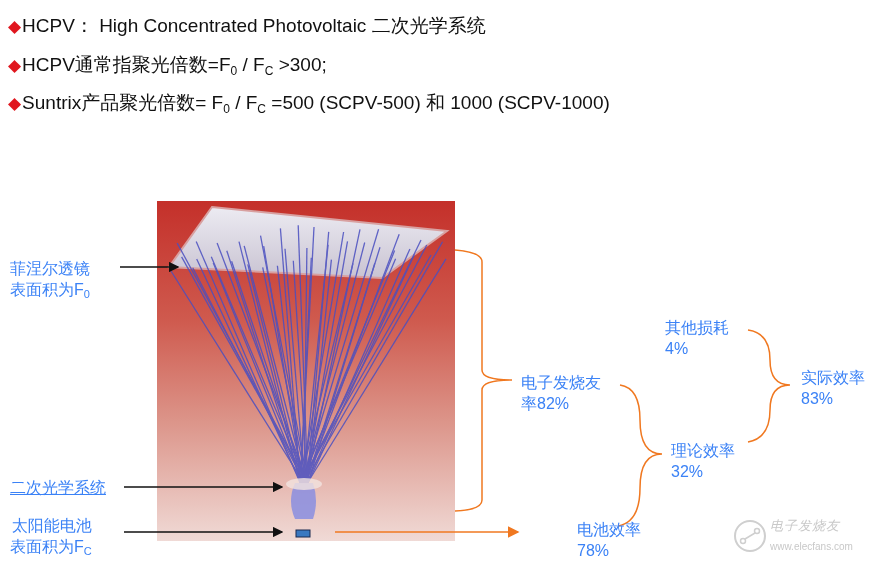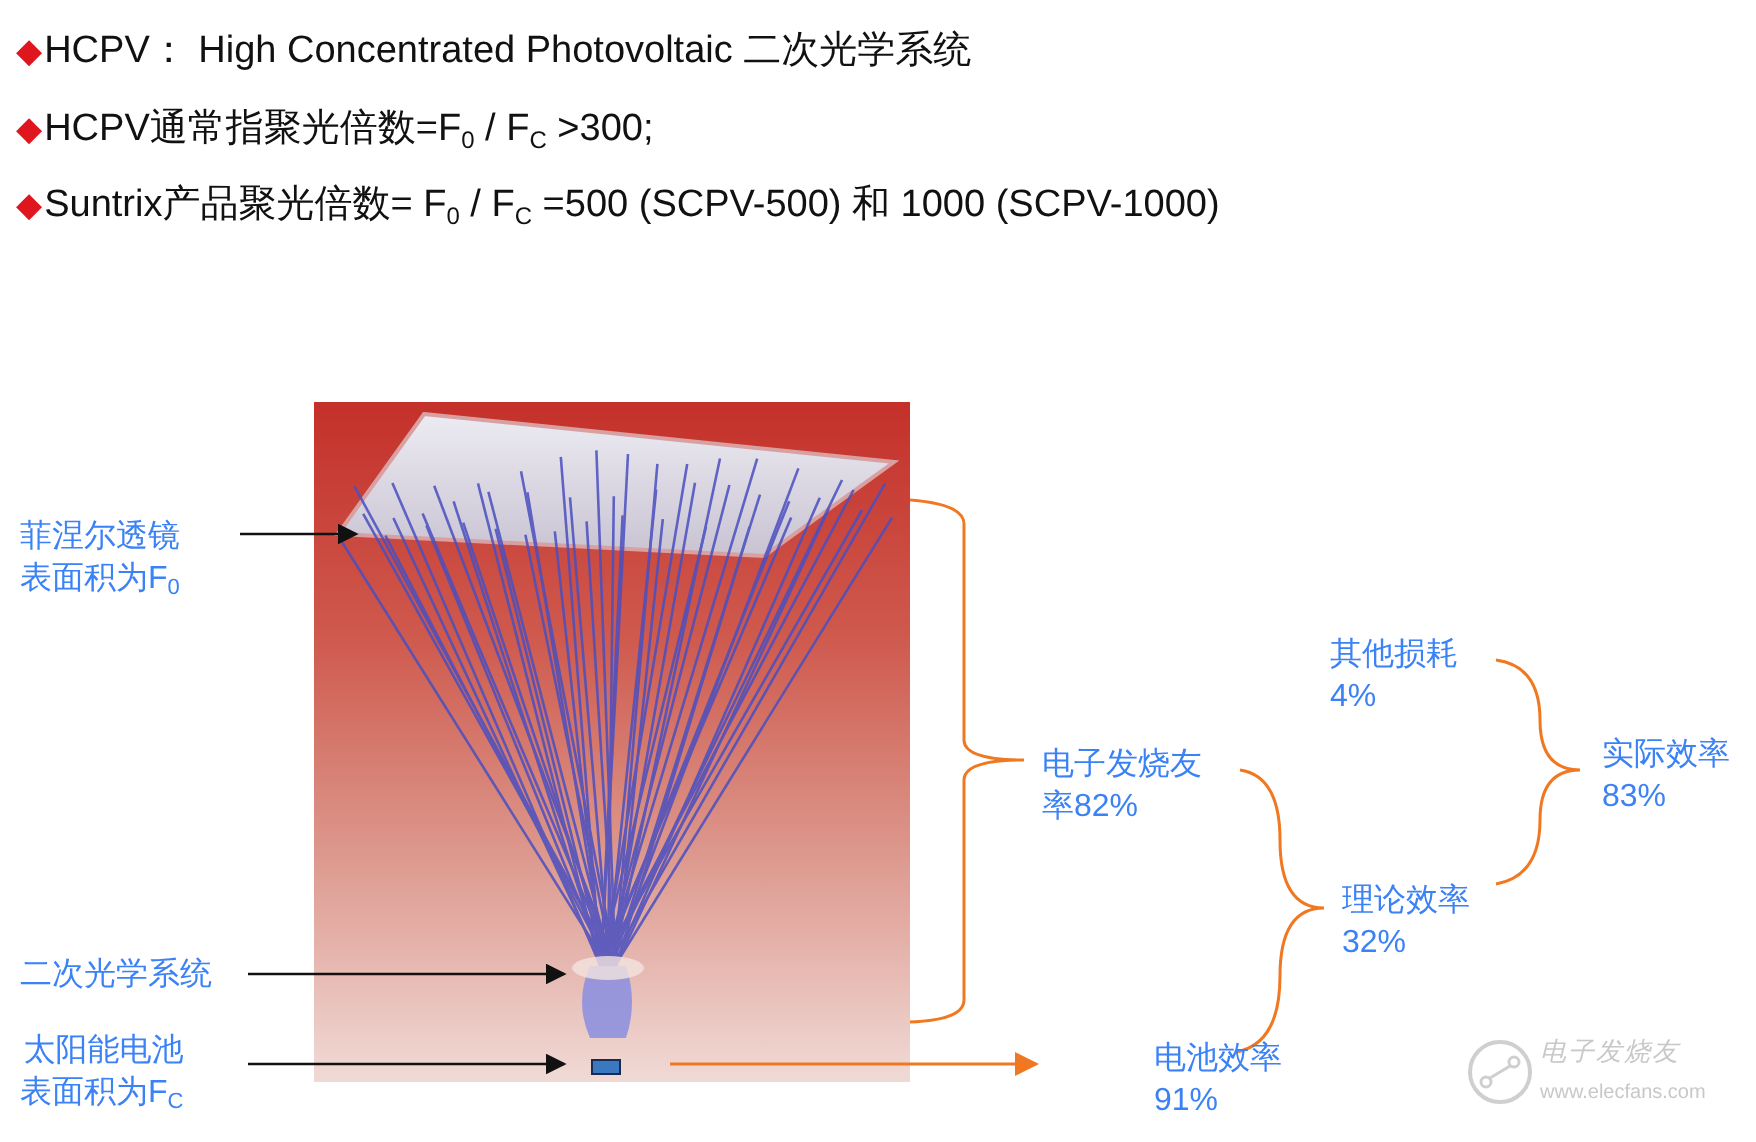--- a/index.html
+++ b/index.html
@@ -118,33 +118,33 @@
 
   <path d="M620,385 Q640,388 640,420 Q640,454 662,454 Q640,454 640,488 Q640,522 618,526" fill="none" stroke="#f07820" stroke-width="1.5"></path>
 
   <path d="M748,330 Q770,333 770,360 Q770,385 790,385 Q770,385 770,410 Q770,438 748,442" fill="none" stroke="#f07820" stroke-width="1.5"></path>
 </svg>
 
 <div class="lbl" style="left:10px; top:258px;">
   <span class="pct">菲涅尔透镜</span>
   <span>表面积为F</span><sub>0</sub>
 </div>
-<div class="lbl" style="left:10px; top:477px;">二次光学系统</div>
+<div class="lbl" style="left:10px; top:477px;text-decoration:underline;">二次光学系统</div>
 <div class="lbl" style="left:10px; top:515px;text-align:right;">
   <span class="pct">太阳能电池</span>
   <span>表面积为F</span><sub>C</sub>
 </div>
 
 <div class="lbl" style="left:521px; top:372px;">
   <span class="pct">电子发烧友</span>
   <span class="pct">率82%</span>
 </div>
 <div class="lbl" style="left:535px; top:519px;margin-left:42px;">
   <span class="pct">电池效率</span>
-  <span class="pct">91%</span>
+  <span class="pct">78%</span>
 </div>
 <div class="lbl" style="left:671px; top:440px;">
   <span class="pct">理论效率</span>
   <span class="pct">32%</span>
 </div>
 <div class="lbl" style="left:665px; top:317px;">
   <span class="pct">其他损耗</span>
   <span class="pct">4%</span>
 </div>
 <div class="lbl" style="left:801px; top:367px;">

